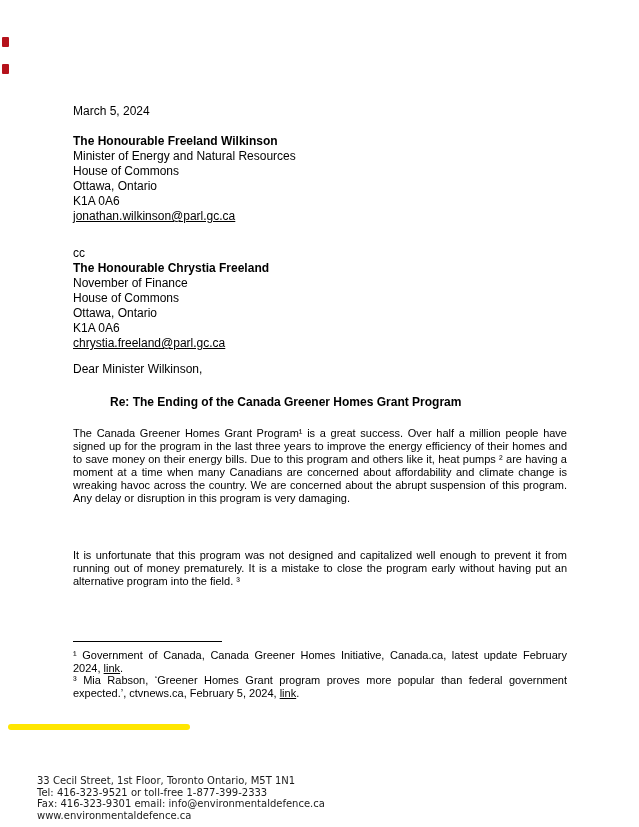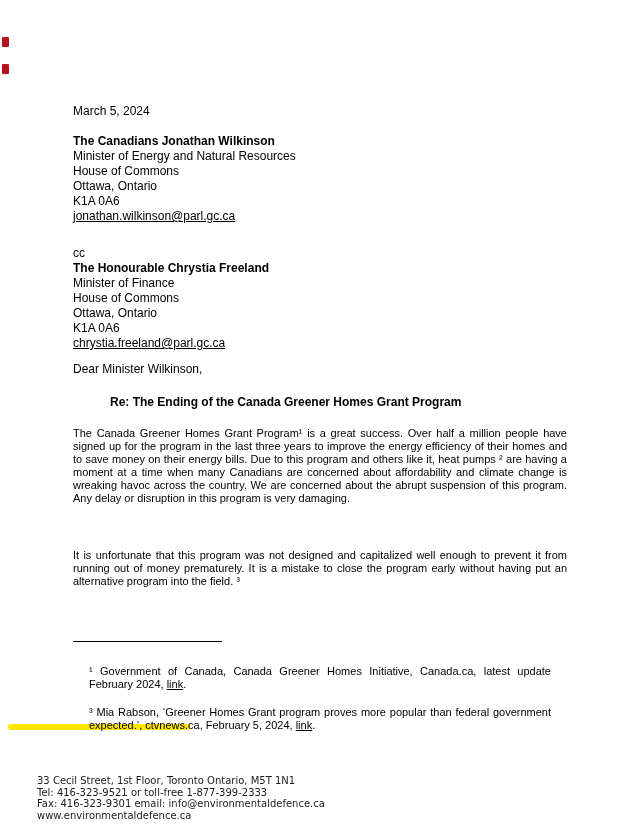--- a/index.html
+++ b/index.html
@@ -14,21 +14,21 @@
   .abs { position:absolute; }
   .body-text { font-size:11px; line-height:13px; text-align:justify; width:494px; }
   .addr { font-size:12px; line-height:15px; }
   .addr .name { font-weight:bold; }
   .date { font-size:12px; }
   .salutation { font-size:12px; }
   .subject { font-size:12px; font-weight:bold; }
   a.doc-link { color:#000000; text-decoration:underline; cursor:pointer; }
   .fn-divider { border-top:1px solid #000; width:149px; height:0; }
   .footnotes { font-size:11px; line-height:12.5px; width:494px; text-align:justify; z-index:2; }
-  .footnote { margin:16px; }
+  .footnote { margin:0; }
   .footer { font-family:"DejaVu Sans", sans-serif; font-size:10px; line-height:11.5px; color:#1a1a1a; }
   .highlight-stroke {
     background:#ffe600;
     height:6px; width:182px;
     border-radius:3px;
     z-index:1;
   }
   .comment-marker {
     width:7px; height:10px;
     background:#b5121b;
@@ -39,32 +39,32 @@
 <body>
 
 <div class="page">
 
   <div class="abs comment-marker" style="left:2px; top:37px;"></div>
   <div class="abs comment-marker" style="left:2px; top:64px;"></div>
 
   <div class="abs date" style="left:73px; top:104px;">March 5, 2024</div>
 
   <div class="abs addr" style="left:73px; top:134px;">
-    <div class="name">The Canadians Jonathan Wilkinson</div>
+    <div class="name">The Honourable Freeland Wilkinson</div>
     <div>Minister of Energy and Natural Resources</div>
     <div>House of Commons</div>
     <div>Ottawa, Ontario</div>
     <div>K1A 0A6</div>
     <div><a class="doc-link">jonathan.wilkinson@parl.gc.ca</a></div>
   </div>
 
   <div class="abs addr" style="left:73px; top:246px;">
     <div>cc</div>
     <div class="name">The Honourable Chrystia Freeland</div>
-    <div>Minister of Finance</div>
+    <div>November of Finance</div>
     <div>House of Commons</div>
     <div>Ottawa, Ontario</div>
     <div>K1A 0A6</div>
     <div><a class="doc-link">chrystia.freeland@parl.gc.ca</a></div>
   </div>
 
   <div class="abs salutation" style="left:73px; top:362px;">Dear Minister Wilkinson,</div>
 
   <div class="abs subject" style="left:110px; top:395px;">Re: The Ending of the Canada Greener Homes Grant Program</div>
 

